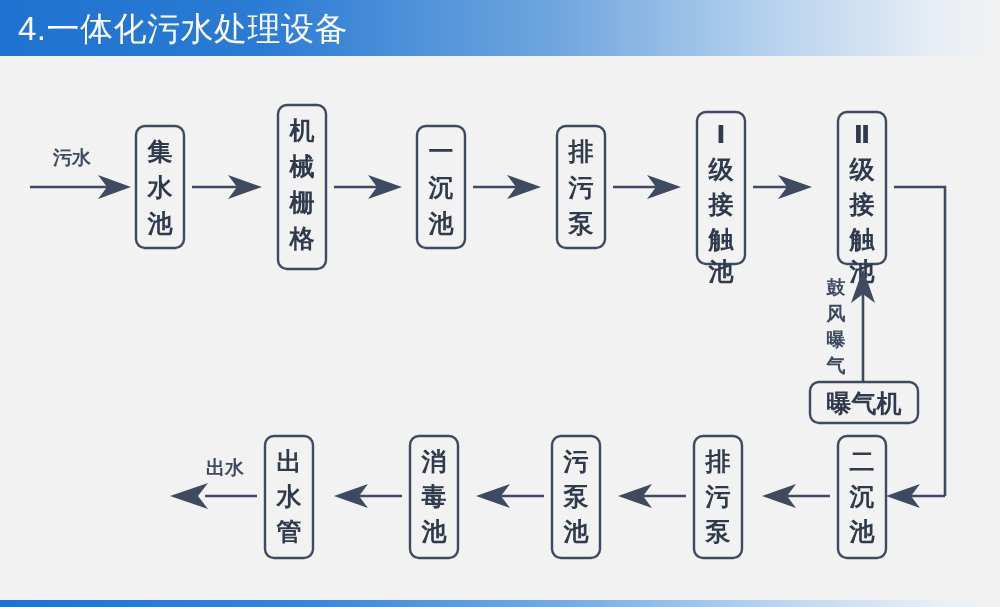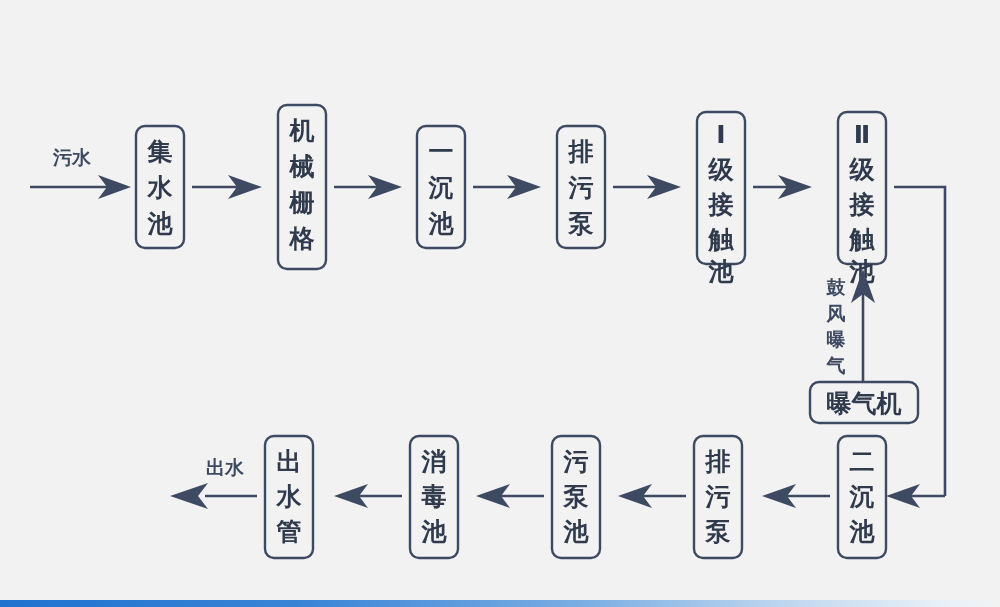--- a/index.html
+++ b/index.html
@@ -47,20 +47,23 @@
   .edge-label{
     fill:#3d4a61;font-family:"Liberation Sans","DejaVu Sans",sans-serif;
     font-size:19px;font-weight:700;text-anchor:middle;dominant-baseline:central;
   }
 </style>
 </head>
 <body>
 
 <div id="slide">
 
+  <div id="header">
+    <div id="header-title">4.一体化污水处理设备</div>
+  </div>
 
   <div id="diagram">
     <svg width="1000" height="544" viewBox="0 0 1000 544" xmlns="http://www.w3.org/2000/svg">
 
       <text class="edge-label" x="72" y="101">污水</text>
       <line class="flow-line" x1="30" y1="131" x2="114" y2="131"></line>
       <polygon class="arrow-head" points="131,131 98,119 107,131 98,143"></polygon>
 
       <g>
         <rect class="node-rect" x="136" y="70" width="48" height="122" rx="9" ry="9"></rect>

